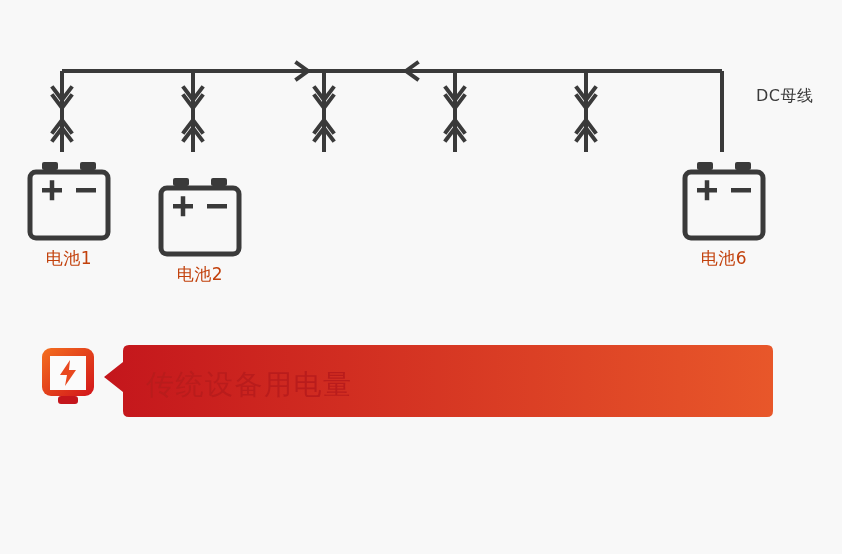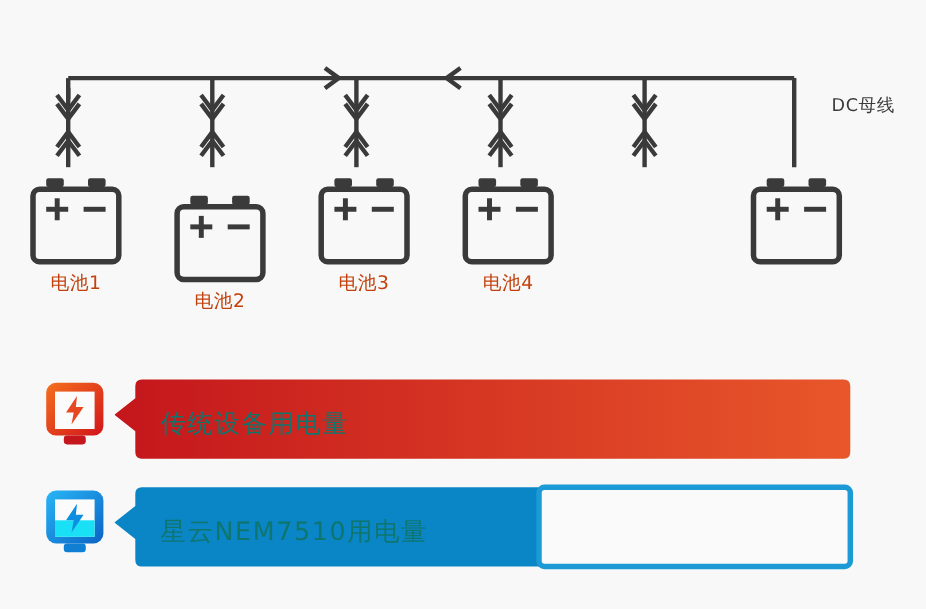--- a/index.html
+++ b/index.html
@@ -56,25 +56,26 @@
   }
 
   .bar-wrap{position:absolute;left:104px;top:0;width:700px;height:86px;}
   .bar-svg{display:block;width:700px;height:86px;}
 
   .bar-text{
     position:absolute;
     left:42px;
     top:0;height:80px;
     display:flex;align-items:center;
-    font-size:23px;
-    color:#0f766e;
+    font-size:28px;
+    color:#b91c1c;
     letter-spacing:1.5px;
     white-space:nowrap;
     pointer-events:none;
+    font-family:Liberation Mono, monospace;
   }
   #legacy-text{top:7px;}
   #nebula-text{top:7px;}
 </style>
 </head>
 <body>
 
 <div id="stage">
 
   <svg id="circuit" viewBox="0 0 842 300">
@@ -146,54 +147,33 @@
       <rect x="18" y="2" width="16" height="8" rx="2" fill="#3a3a3a"></rect>
       <rect x="56" y="2" width="16" height="8" rx="2" fill="#3a3a3a"></rect>
       <rect x="6" y="12" width="78" height="66" rx="6" fill="none" stroke="#3a3a3a" stroke-width="5"></rect>
       <rect x="18" y="28" width="20" height="4.5" fill="#3a3a3a"></rect>
       <rect x="25.75" y="20.25" width="4.5" height="20" fill="#3a3a3a"></rect>
       <rect x="52" y="28" width="20" height="4.5" fill="#3a3a3a"></rect>
     </svg>
     <div class="battery-label">电池2</div>
   </div>
 
-  <div class="battery-cell" style="left:271px;top:160px;">
-    <svg class="battery-icon" viewBox="0 0 90 82">
-      <rect x="18" y="2" width="16" height="8" rx="2" fill="#3a3a3a"></rect>
-      <rect x="56" y="2" width="16" height="8" rx="2" fill="#3a3a3a"></rect>
-      <rect x="6" y="12" width="78" height="66" rx="6" fill="none" stroke="#3a3a3a" stroke-width="5"></rect>
-      <rect x="18" y="28" width="20" height="4.5" fill="#3a3a3a"></rect>
-      <rect x="25.75" y="20.25" width="4.5" height="20" fill="#3a3a3a"></rect>
-      <rect x="52" y="28" width="20" height="4.5" fill="#3a3a3a"></rect>
-    </svg>
-    <div class="battery-label">电池3</div>
-  </div>
-
-  <div class="battery-cell" style="left:402px;top:160px;">
-    <svg class="battery-icon" viewBox="0 0 90 82">
-      <rect x="18" y="2" width="16" height="8" rx="2" fill="#3a3a3a"></rect>
-      <rect x="56" y="2" width="16" height="8" rx="2" fill="#3a3a3a"></rect>
-      <rect x="6" y="12" width="78" height="66" rx="6" fill="none" stroke="#3a3a3a" stroke-width="5"></rect>
-      <rect x="18" y="28" width="20" height="4.5" fill="#3a3a3a"></rect>
-      <rect x="25.75" y="20.25" width="4.5" height="20" fill="#3a3a3a"></rect>
-      <rect x="52" y="28" width="20" height="4.5" fill="#3a3a3a"></rect>
-    </svg>
-    <div class="battery-label">电池4</div>
-  </div>
+
 
 
   <div class="battery-cell" style="left:664px;top:160px;">
     <svg class="battery-icon" viewBox="0 0 90 82">
       <rect x="18" y="2" width="16" height="8" rx="2" fill="#3a3a3a"></rect>
       <rect x="56" y="2" width="16" height="8" rx="2" fill="#3a3a3a"></rect>
       <rect x="6" y="12" width="78" height="66" rx="6" fill="none" stroke="#3a3a3a" stroke-width="5"></rect>
       <rect x="18" y="28" width="20" height="4.5" fill="#3a3a3a"></rect>
       <rect x="25.75" y="20.25" width="4.5" height="20" fill="#3a3a3a"></rect>
       <rect x="52" y="28" width="20" height="4.5" fill="#3a3a3a"></rect>
     </svg>
+    <div class="battery-label">电池6</div>
   </div>
 
   <div class="bar-row" id="row-legacy">
     <svg class="device-icon" viewBox="0 0 56 62">
       <defs>
         <linearGradient id="gradLegacyIcon" x1="0" y1="0" x2="1" y2="1">
           <stop offset="0%" stop-color="#f4701f"></stop>
           <stop offset="100%" stop-color="#d2141a"></stop>
         </linearGradient>
       </defs>
@@ -209,38 +189,14 @@
             <stop offset="0%" stop-color="#c4161c"></stop>
             <stop offset="100%" stop-color="#e8572a"></stop>
           </linearGradient>
         </defs>
         <path d="M 0 39 L 19 24 L 19 13 Q 19 7 25 7 L 663 7 Q 669 7 669 13 L 669 73 Q 669 79 663 79 L 25 79 Q 19 79 19 73 L 19 54 Z" fill="url(#gradLegacyBar)"></path>
       </svg>
       <div class="bar-text" id="legacy-text">传统设备用电量</div>
     </div>
   </div>
 
-  <div class="bar-row" id="row-nebula">
-    <svg class="device-icon" viewBox="0 0 56 62">
-      <defs>
-        <linearGradient id="gradNebulaIcon" x1="0" y1="0" x2="1" y2="1">
-          <stop offset="0%" stop-color="#29b6f6"></stop>
-          <stop offset="100%" stop-color="#0b63c5"></stop>
-        </linearGradient>
-      </defs>
-      <rect x="2" y="2" width="52" height="48" rx="9" fill="url(#gradNebulaIcon)"></rect>
-      <rect x="10" y="10" width="36" height="34" fill="#fbfbfb"></rect>
-      <rect x="10" y="29" width="36" height="15" fill="#1ae0f5"></rect>
-      <rect x="18" y="50" width="20" height="8" rx="3" fill="#0f7fd4"></rect>
-      <path d="M 30 14 L 20 29 L 27 29 L 25 40 L 36 24 L 29 24 Z" fill="#0d8ee0"></path>
-    </svg>
-    <div class="bar-wrap">
-      <svg class="bar-svg" viewBox="0 0 700 86" preserveAspectRatio="none">
-
-        <path d="M 0 39 L 19 24 L 19 13 Q 19 7 25 7 L 386 7 L 386 79 L 25 79 Q 19 79 19 73 L 19 54 Z" fill="#0a85c6"></path>
-
-        <rect x="386" y="7" width="283" height="72" rx="5" fill="#fafafa" stroke="#1b9ad6" stroke-width="5"></rect>
-      </svg>
-      <div class="bar-text" id="nebula-text">星云NEM7510用电量</div>
-    </div>
-  </div>
 
 </div>
 
 </body></html>

